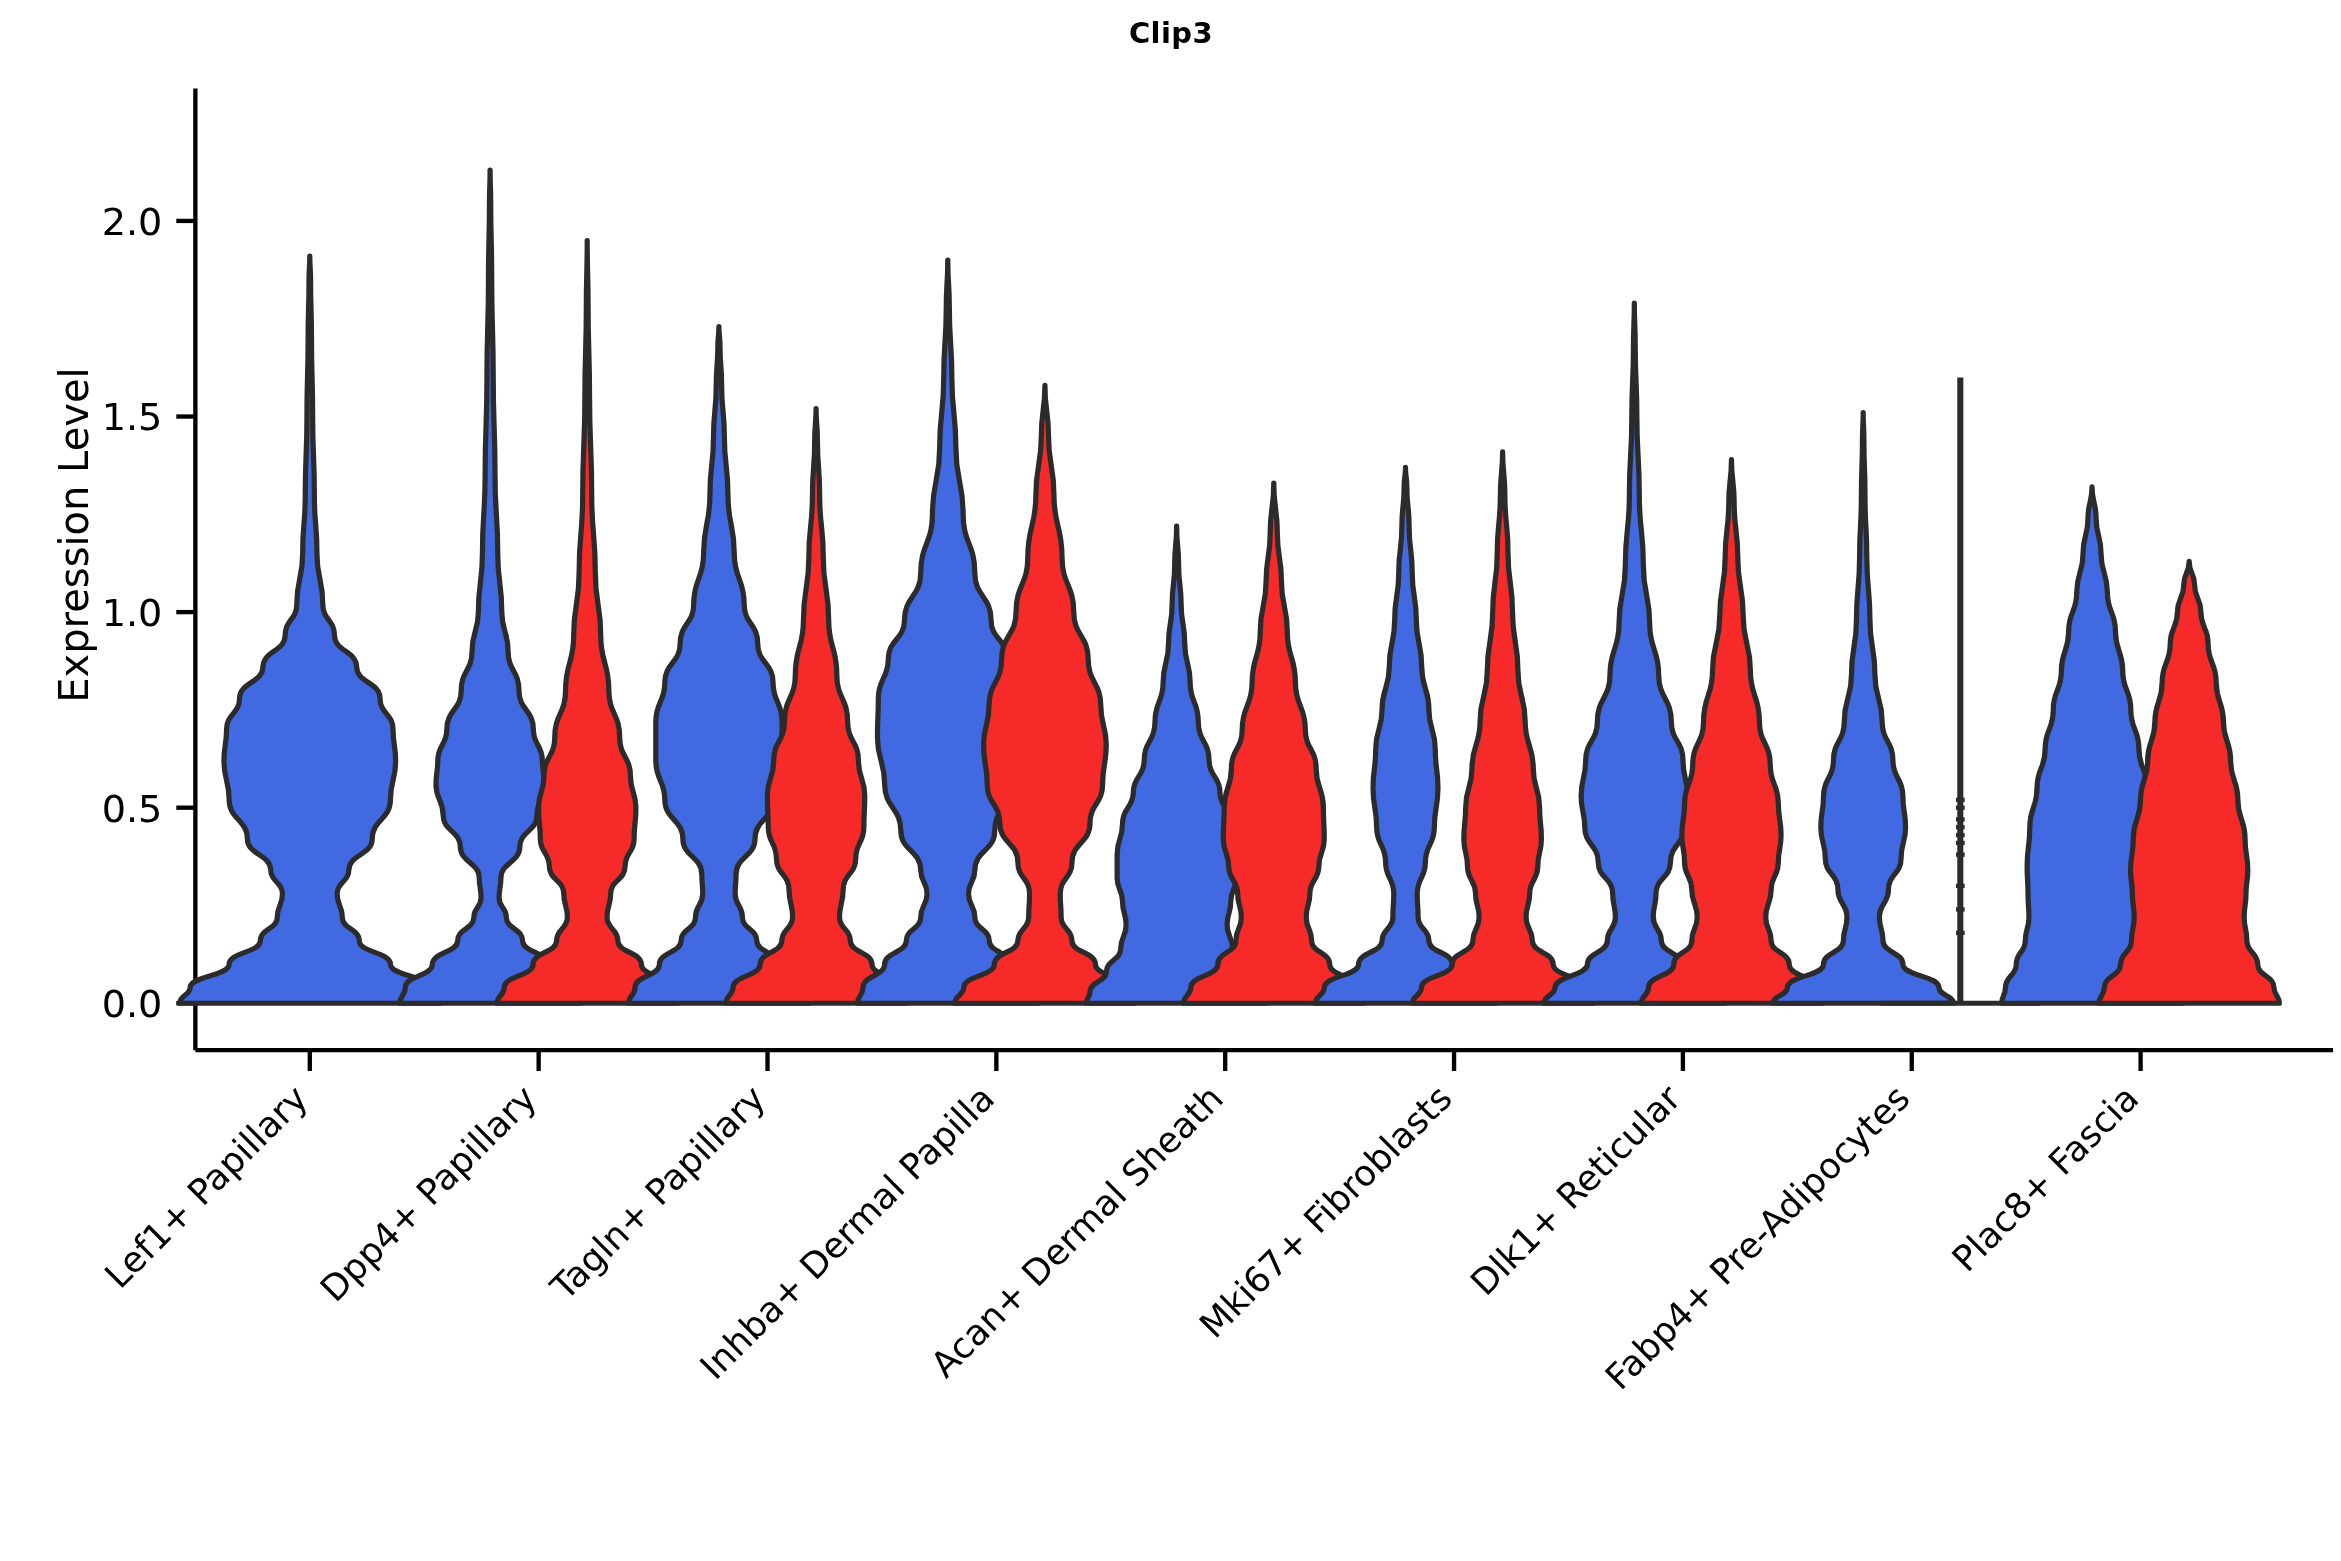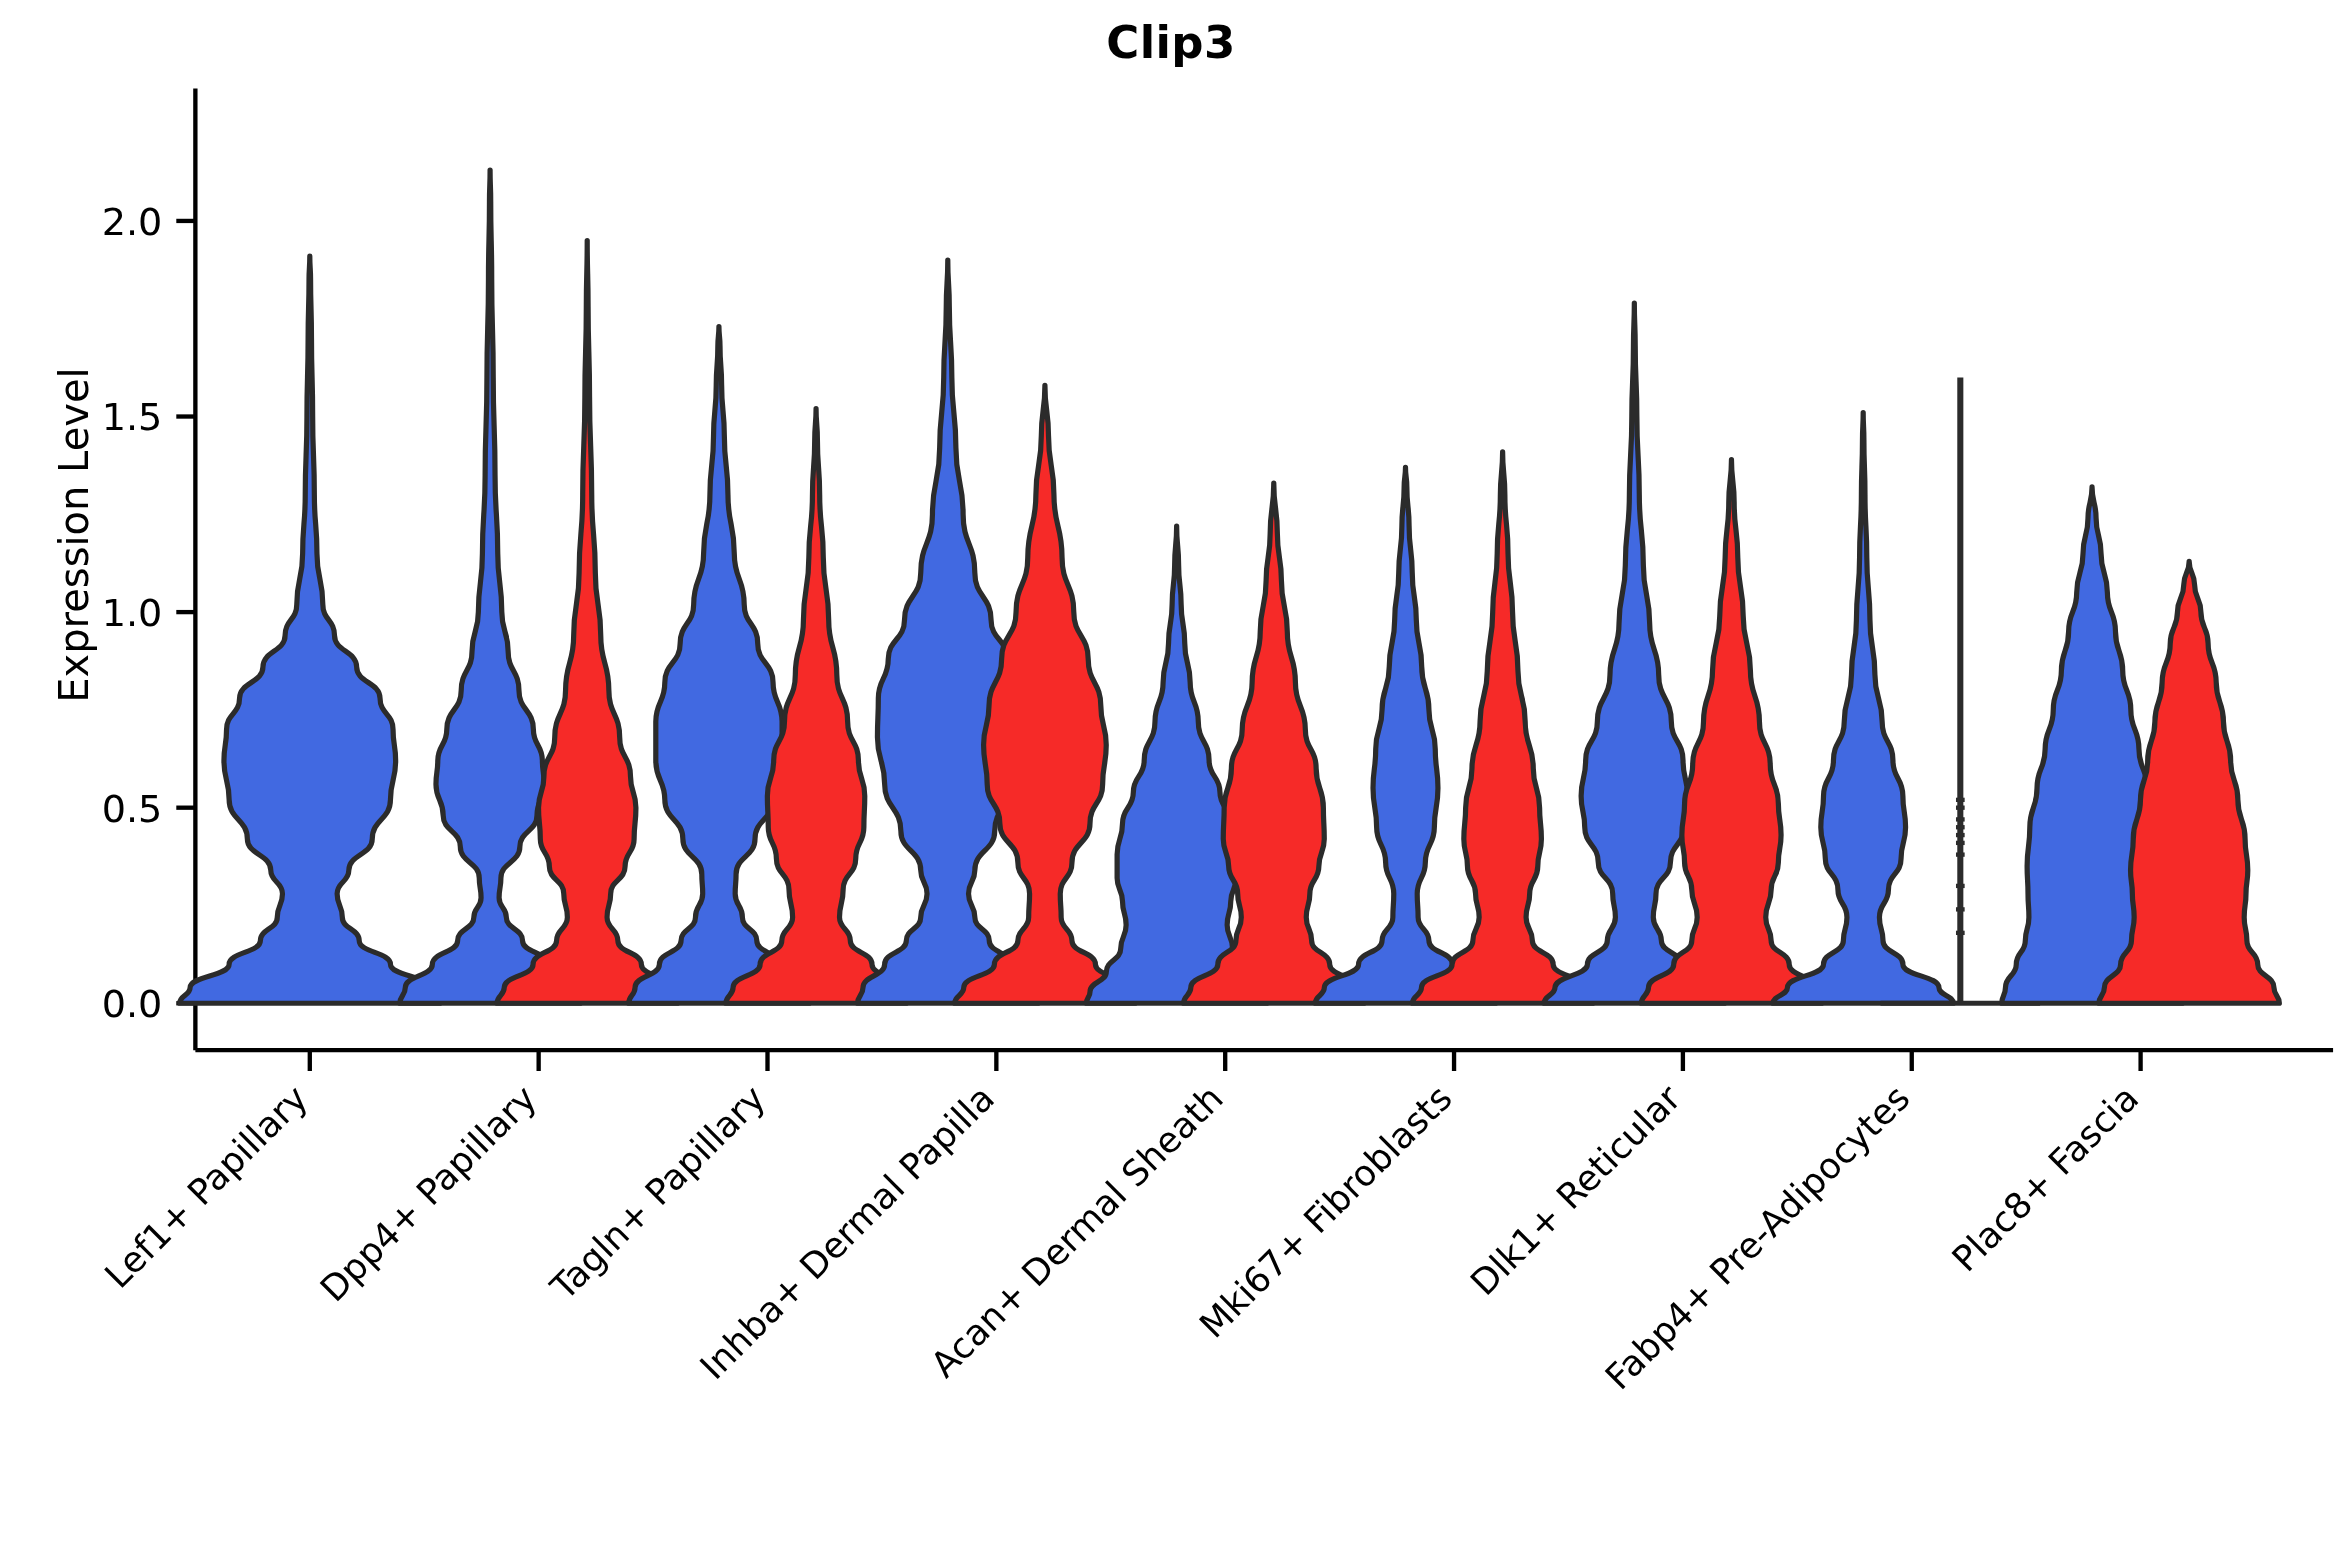--- a/index.html
+++ b/index.html
@@ -5,21 +5,21 @@
 <style>
   html,body{margin:0;padding:0;background:#ffffff;}
   body{
     width:2342px;height:1561px;
     font-family:"DejaVu Sans","Liberation Sans",sans-serif;
     overflow:hidden;
   }
   #root{position:relative;width:2342px;height:1561px;background:#fff;}
   #plot-title{
     position:absolute;left:0;top:15.6px;width:2342px;text-align:center;
-    font-size:45px;font-weight:bold;color:#000;letter-spacing:0.4px;
+    font-size:29px;font-weight:bold;color:#000;letter-spacing:0.4px;
   }
   #ylabel{
     position:absolute;
     left:-230px;top:512px;width:607px;
     transform:rotate(-90deg);
     transform-origin:50% 50%;
     text-align:center;font-size:40px;color:#000;
   }
   #chartsvg{position:absolute;left:0;top:0;}
   .tick-label{font-size:44px;fill:#000;font-family:"DejaVu Sans","Liberation Sans",sans-serif;}

